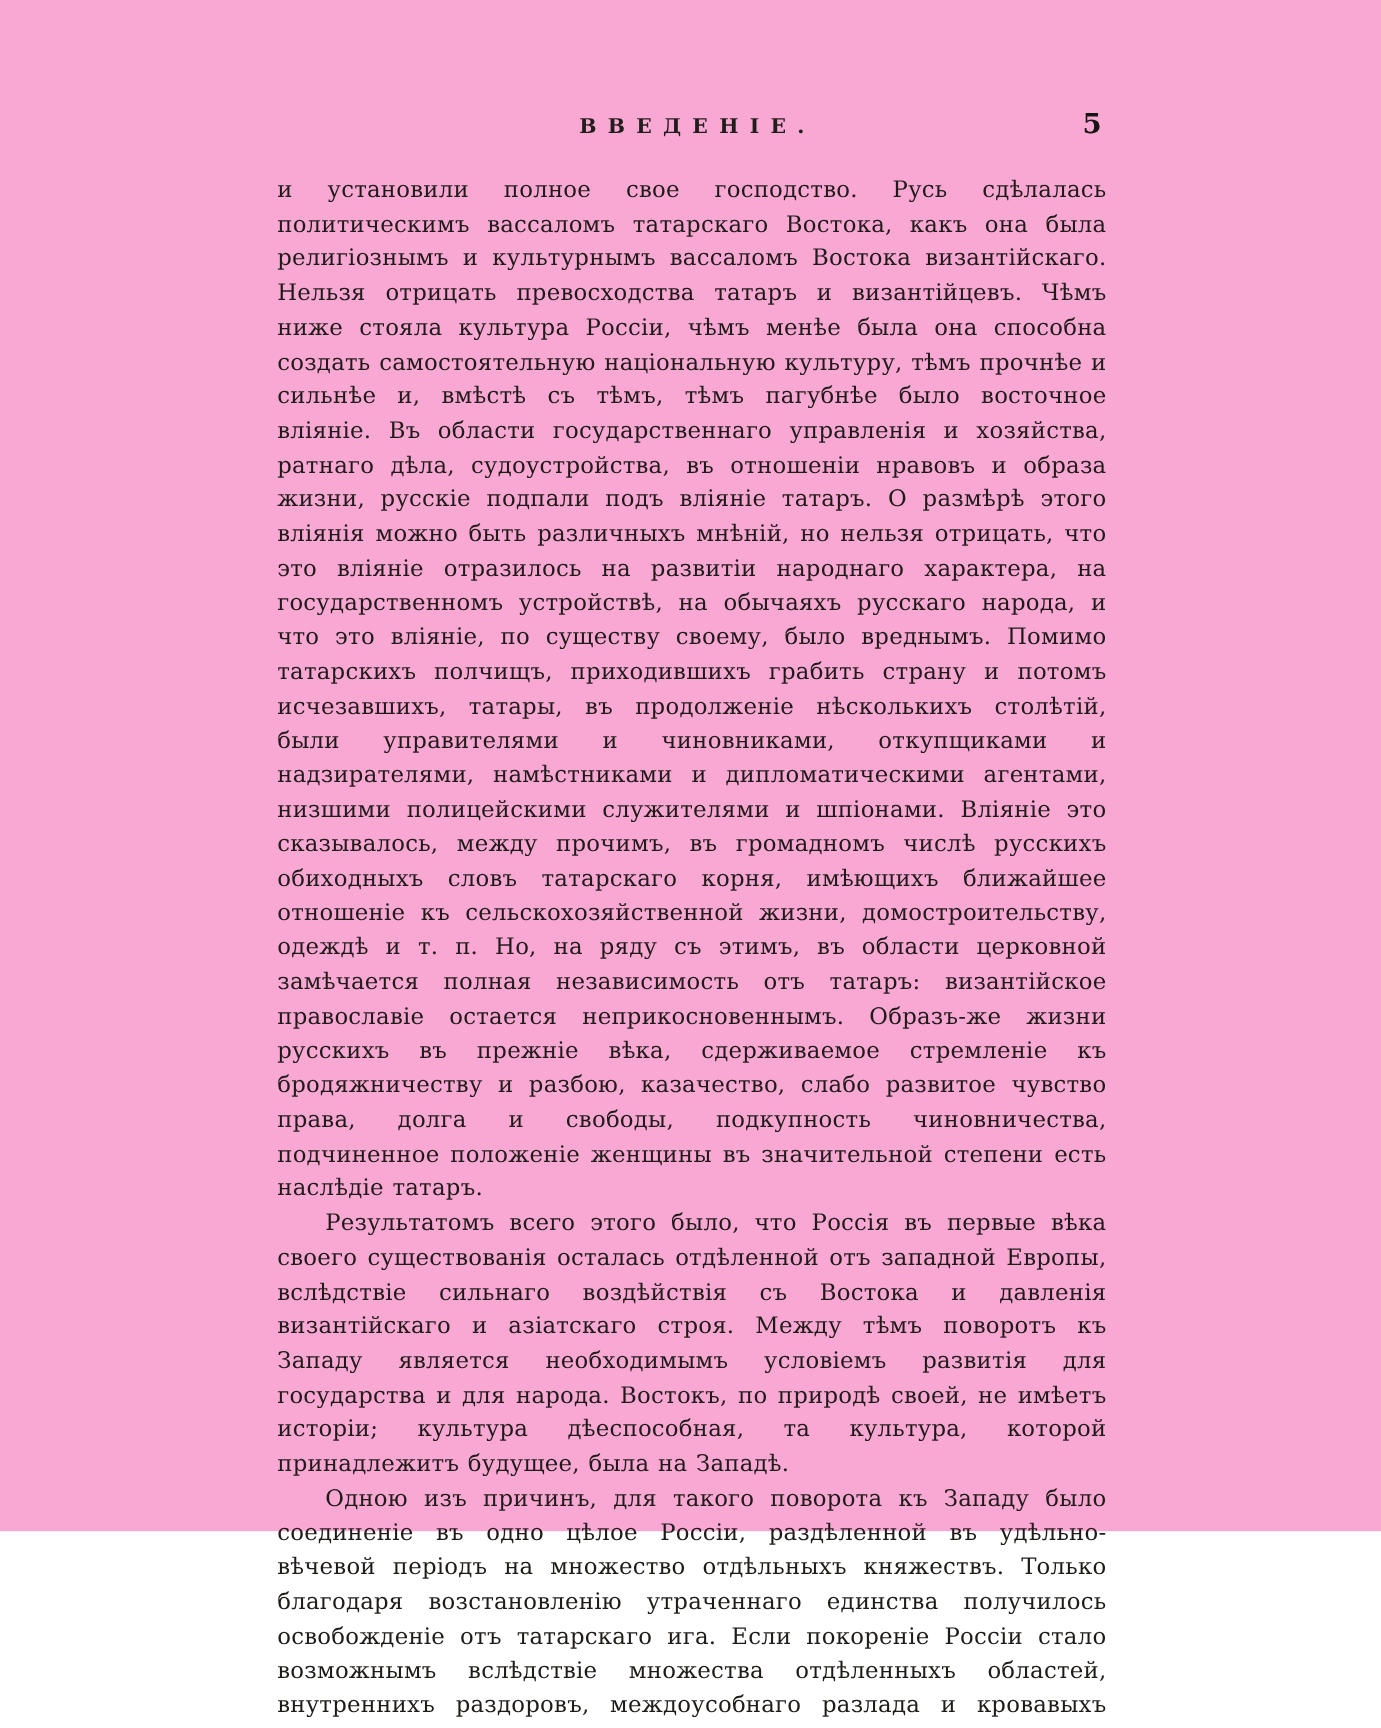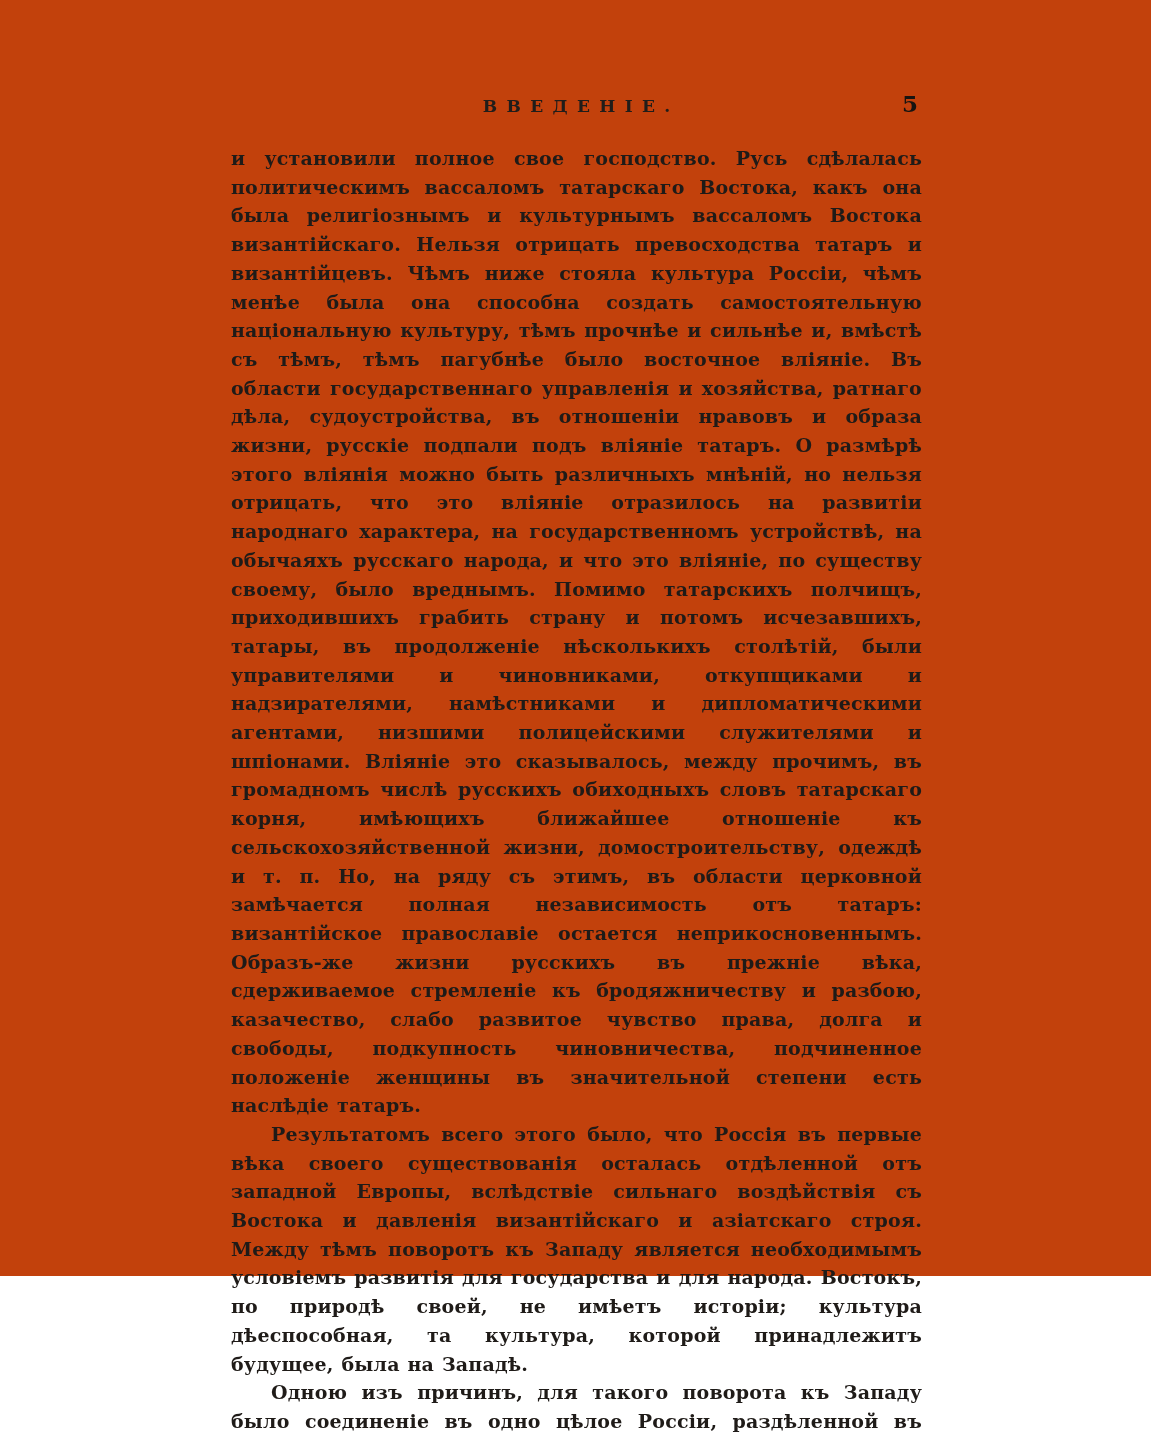--- a/index.html
+++ b/index.html
@@ -11,21 +11,21 @@
     width: 1151px;
     height: 1440px;
     overflow: hidden;
     font-family: "DejaVu Serif", "Liberation Serif", serif;
     color: #1d1a17;
   }
   .page {
     position: relative;
     width: 1151px;
     height: 1276px;
-    background: #c2410c;
+    background: #f9a8d4;
     box-sizing: border-box;
     padding: 96px 229px 0 231px;
   }
   .header {
     position: relative;
     height: 30px;
     margin-bottom: 18px;
   }
   .running-title {
     text-align: center;
@@ -42,21 +42,21 @@
     font-size: 23px;
     font-weight: 700;
     color: #171411;
   }
   .text-block {
     width: 691px;
   }
   .para {
     margin: 0;
     font-size: 19px;
-    font-weight: 700;
+    font-weight: 400;
     line-height: 28.7px;
     text-align: justify;
     text-indent: 40px;
     letter-spacing: 0.2px;
     word-spacing: 1px;
     color: #1f1b18;
   }
   .para.no-indent {
     text-indent: 0;
   }

